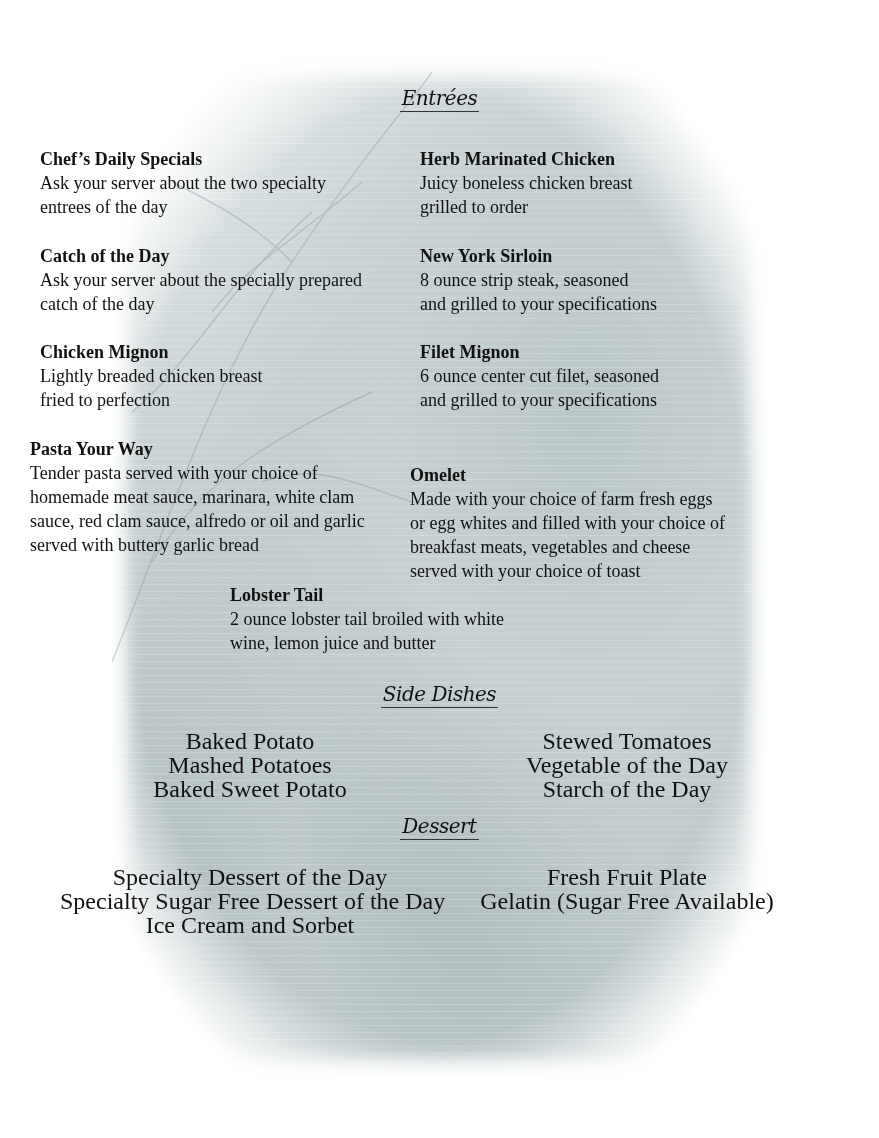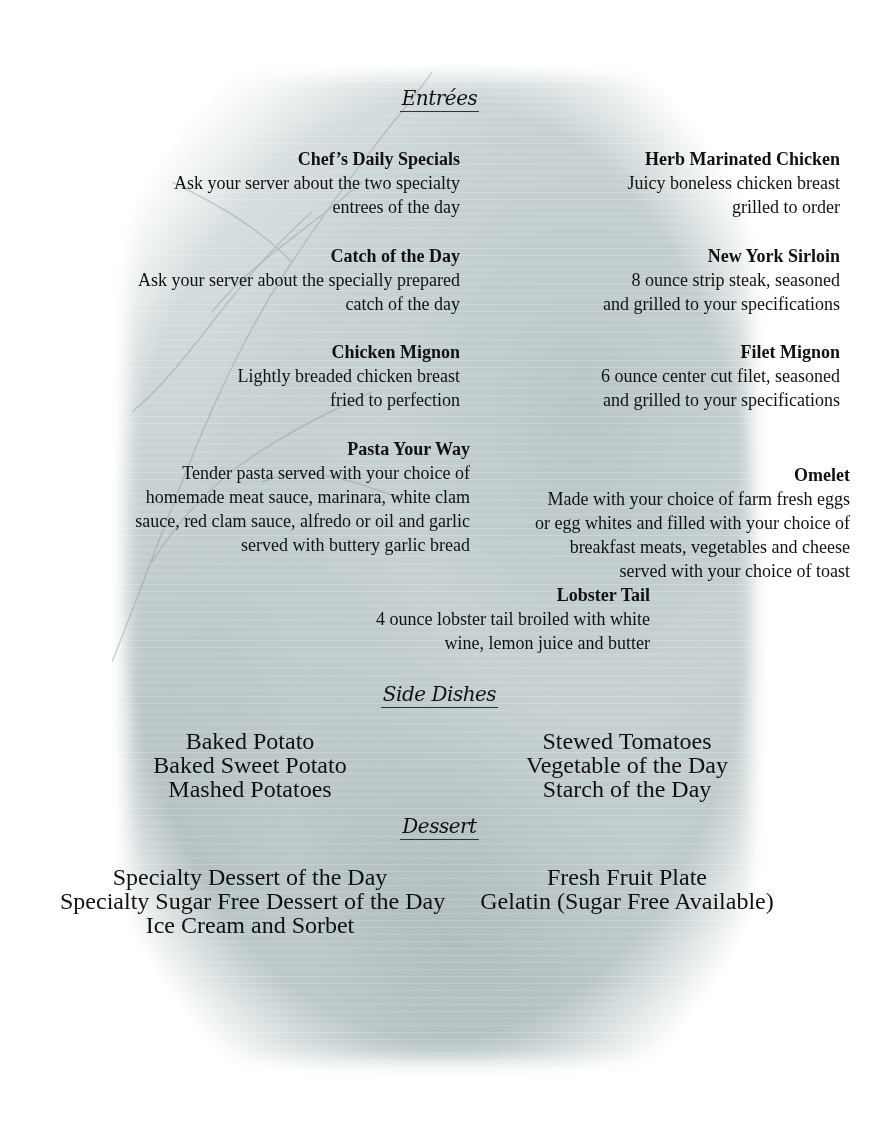--- a/index.html
+++ b/index.html
@@ -24,21 +24,21 @@
     position: absolute; left: 112px; top: 62px; width: 330px; height: 620px;
     opacity: 0.35;
   }
   .section-title {
     position: absolute; left: 0; width: 879px; text-align: center;
     font-family: "DejaVu Serif", serif; font-style: italic;
     font-size: 20px; letter-spacing: -0.5px;
   }
   .section-title span { border-bottom: 1.5px solid #333; padding: 0 2px 1px; }
   .item {
-    position: absolute; text-align: right; font-size: 18px; line-height: 24px;
+    position: absolute; text-align: left; font-size: 18px; line-height: 24px;
   }
   .item .name { font-weight: bold; }
   .item .desc { white-space: pre-line; }
   .col-left { left: 40px; width: 420px; }
   .col-right { left: 420px; width: 420px; }
   .col-center { left: 230px; width: 420px; }
   .list { position: absolute; text-align: center; font-size: 24px; line-height: 24px; }
   .list div { white-space: nowrap; }
 </style>
 </head>
@@ -101,29 +101,29 @@
 <div class="item col-right" style="top:437px; left:410px; width:440px;margin-top:26px;">
   <div class="name">Omelet</div>
   <div class="desc">Made with your choice of farm fresh eggs
 or egg whites and filled with your choice of
 breakfast meats, vegetables and cheese
 served with your choice of toast</div>
 </div>
 
 <div class="item col-center" style="top:583px;">
   <div class="name">Lobster Tail</div>
-  <div class="desc">4 ounce lobster tail broiled with white
+  <div class="desc">2 ounce lobster tail broiled with white
 wine, lemon juice and butter</div>
 </div>
 
 <div class="section-title" style="top:682px;"><span>Side Dishes</span></div>
 <div class="list" style="top:729px; left:60px; width:380px;">
   <div>Baked Potato</div>
+  <div>Mashed Potatoes</div>
   <div>Baked Sweet Potato</div>
-  <div>Mashed Potatoes</div>
 </div>
 <div class="list" style="top:729px; left:437px; width:380px;">
   <div>Stewed Tomatoes</div>
   <div>Vegetable of the Day</div>
   <div>Starch of the Day</div>
 </div>
 
 <div class="section-title" style="top:814px;"><span>Dessert</span></div>
 <div class="list" style="top:865px; left:60px; width:380px;">
   <div>Specialty Dessert of the Day</div>

